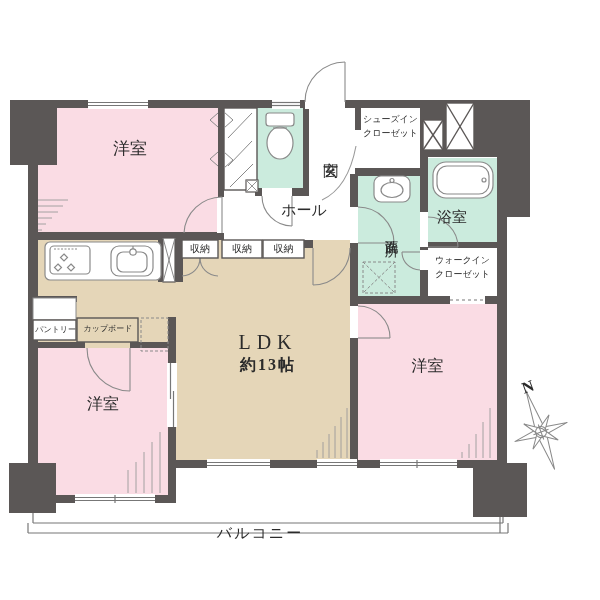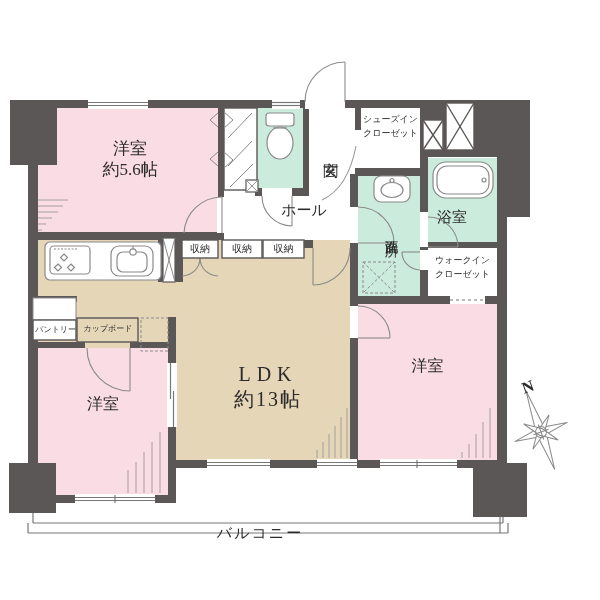--- a/index.html
+++ b/index.html
@@ -8,22 +8,22 @@
   #plan svg{position:absolute;left:0;top:0;}
   .lbl{position:absolute;text-align:center;line-height:1.25;color:#2b2b2b;white-space:nowrap;}
   .vert{writing-mode:vertical-rl;text-orientation:upright;letter-spacing:2px;}
   .s17{font-size:17px;}
   .s16{font-size:16px;}
   .s15{font-size:15px;}
   .s13{font-size:13.5px;}
   .s10{font-size:10px;}
   .s9{font-size:9px;line-height:1.6;}
   .s8{font-size:8px;}
-  .ldk-main{font-size:20px;letter-spacing:6px;margin-top:32px;}
-  .ldk-sub{font-size:20px;letter-spacing:2px;}
+  .ldk-main{font-size:20px;letter-spacing:6px;}
+  .ldk-sub{font-size:16px;letter-spacing:2px;font-weight:bold;}
   .north{font-size:16px;font-weight:bold;transform:rotate(-20deg);}
 </style>
 </head>
 <body>
 
 <div id="plan">
 <svg width="600" height="600" viewBox="0 0 600 600">
 
   <g>
     <rect x="38" y="108" width="180" height="124" fill="#FADCE4"></rect>
@@ -299,21 +299,20 @@
       <polygon points="19,0 0,3.5 -19,0 0,-3.5"></polygon>
     </g>
     <circle cx="0" cy="0" r="5.5" fill="none"></circle>
     <line x1="-8" y1="0" x2="8" y2="0"></line>
         <line x1="0" y1="-8" x2="0" y2="8"></line>
   </g>
 </svg>
 
   <div class="lbl s17" style="left:60px;top:138px;width:140px;">
     <div>洋室</div>
-    <div>約5.6帖</div>
   </div>
   <div class="lbl s15 vert" style="left:321px;top:117px;height:70px;">玄関</div>
   <div class="lbl s9" style="left:361px;top:112px;width:59px;">
     <div>シューズイン</div>
     <div>クローゼット</div>
   </div>
   <div class="lbl s15" style="left:264px;top:201px;width:80px;">ホール</div>
   <div class="lbl s13 vert" style="left:382px;top:201px;height:62px;">洗面所</div>
   <div class="lbl s15" style="left:426px;top:208px;width:52px;">浴室</div>
   <div class="lbl s9" style="left:428px;top:253px;width:69px;text-align:center;">

